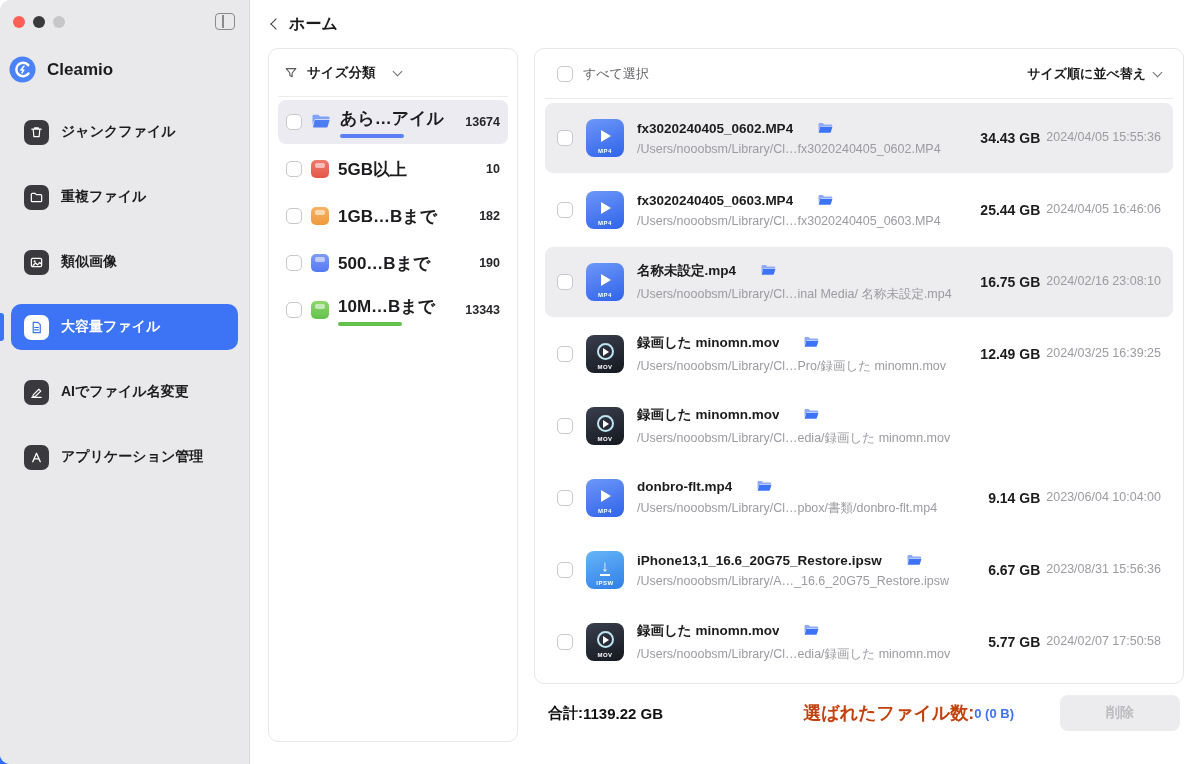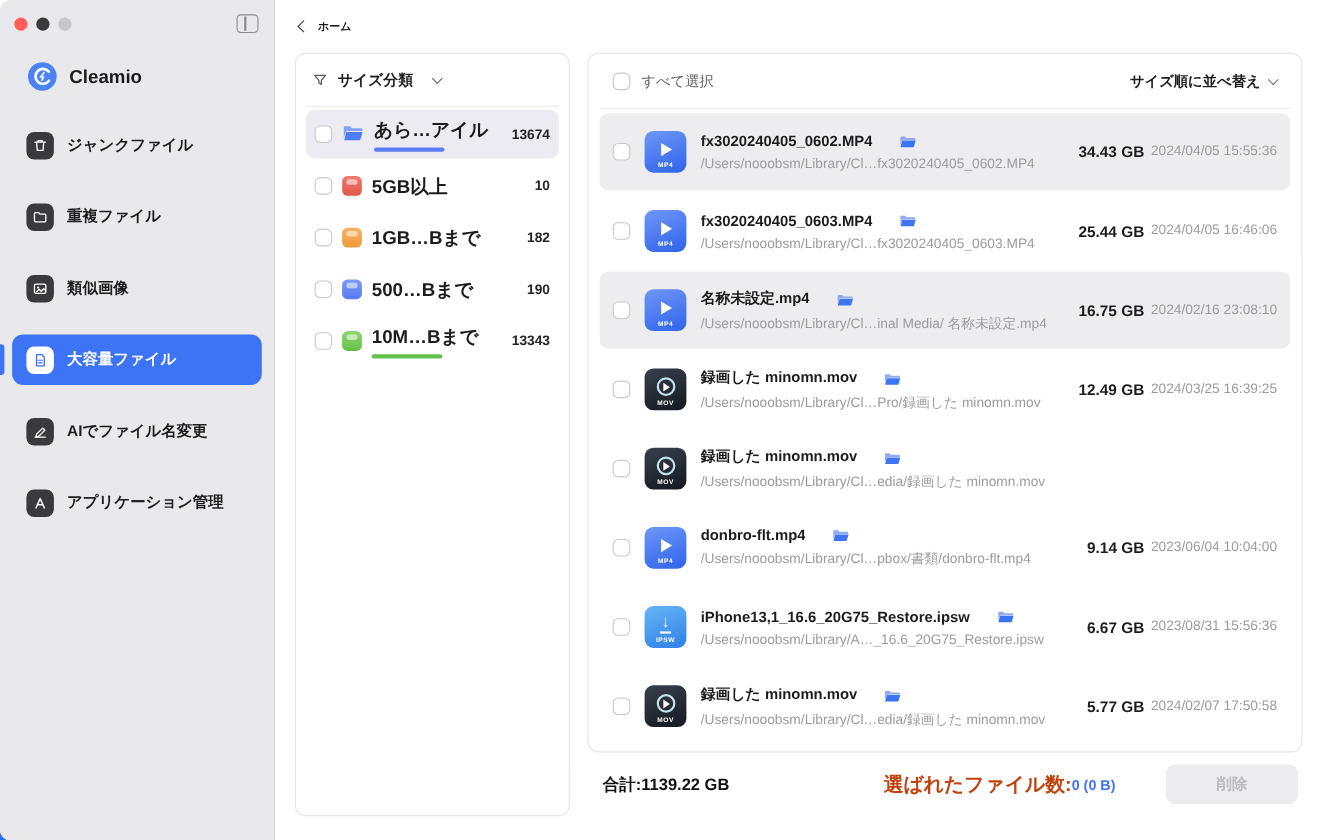--- a/index.html
+++ b/index.html
@@ -13,40 +13,40 @@
   
   .sidebar { width:250px; flex:none; background:#e9e9ec; border-right:1px solid #d9d9de; position:relative; }
   .traffic-row { display:flex; align-items:center; padding:13px 14px 0 13px; }
   .tl { width:12px; height:12px; border-radius:50%; margin-right:8px; }
   .tl.red { background:#ff5f57; }
   .tl.dark { background:#3a3a3c; }
   .tl.gray { background:#c7c7c9; }
   .sb-toggle { margin-left:auto; width:20px; height:17px; border:1.6px solid #8a8a8e; border-radius:4px; position:relative; cursor:pointer; }
   .sb-toggle::before { content:""; position:absolute; top:1px; bottom:1px; left:6px; width:1.6px; background:#8a8a8e; }
 
-  .brand { display:flex; align-items:center; gap:11px; padding:26px 0 0 25px; }
+  .brand { display:flex; align-items:center; gap:11px; padding:26px 0 0 9px; }
   .logo { width:27px; height:27px; flex:none; }
   .brand-name { font-size:17px; font-weight:700; color:#1c1c1e; }
 
   .menu { margin-top:26px; padding:0 11px; }
   .menu-item { display:flex; align-items:center; gap:12px; height:46px; padding-left:13px; border-radius:10px; margin-bottom:19px; cursor:pointer; position:relative; }
   .menu-item .mi-label { font-size:14px; font-weight:700; color:#1c1c1e; }
   .menu-item.selected { background:#3d74f5;text-align:right; }
   .menu-item.selected .mi-label { color:#ffffff; }
   .menu-item.selected::before { content:""; position:absolute; left:-11px; top:9px; width:4px; height:28px; background:#3d74f5; border-radius:0 3px 3px 0; }
   .side-icon { width:25px; height:25px; border-radius:7px; background:#3a3a3e; display:flex; align-items:center; justify-content:center; flex:none; }
   .menu-item.selected .side-icon { background:#ffffff; }
 
   
   .main { flex:1; display:flex; flex-direction:column; padding:0 16px 0 18px; background:#fff; min-width:0; }
   .topbar { height:48px; display:flex; align-items:center; gap:9px; flex:none; padding-left:4px; }
   .chev { display:inline-block; width:8px; height:8px; border-right:1.8px solid #3a3a3c; border-bottom:1.8px solid #3a3a3c; }
   .chev.left { transform:rotate(135deg); }
   .chev.down { transform:rotate(45deg); border-color:#6e6e73; width:7px; height:7px; margin-top:-3px; }
-  .back-label { font-size:10px; font-weight:700; color:#1c1c1e; }
+  .back-label { font-size:16px; font-weight:700; color:#1c1c1e; }
 
   .content { flex:1; display:flex; gap:16px; padding-bottom:22px; min-height:0; }
 
   
   .filter-panel { width:250px; flex:none; border:1px solid #e7e7ea; border-radius:10px; display:flex; flex-direction:column; padding:0 9px; overflow:hidden; }
   .fp-header { height:48px; display:flex; align-items:center; gap:9px; padding:0 6px; border-bottom:1px solid #ececef; flex:none; cursor:pointer; }
   .fp-title { font-size:13.5px; font-weight:700; color:#1c1c1e; }
   .cat-row { display:flex; align-items:center; gap:9px; height:44px; margin-top:3px; padding:0 8px; border-radius:8px; cursor:pointer; }
   .cat-row.selected { background:#ecebf1; }
   .cb { width:16px; height:16px; border:1.5px solid #c8c8cd; border-radius:5px; background:#fff; flex:none; cursor:pointer; }
@@ -80,21 +80,21 @@
   .ficon[data-type="MP4"] { background:linear-gradient(160deg,#6e97f8,#2f63ea); }
   .ficon[data-type="MP4"] .glyph { width:0; height:0; border-left:10px solid #fff; border-top:6px solid transparent; border-bottom:6px solid transparent; margin-bottom:5px; margin-left:2px; }
   .ficon[data-type="MOV"] { background:linear-gradient(160deg,#3a3f4e,#14181f); }
   .ficon[data-type="MOV"] .glyph { width:17px; height:17px; border:2px solid #bfe3ef; border-radius:50%; display:flex; align-items:center; justify-content:center; margin-bottom:5px; }
   .ficon[data-type="MOV"] .glyph::before { content:""; border-left:6px solid #fff; border-top:4px solid transparent; border-bottom:4px solid transparent; margin-left:1px; }
   .ficon[data-type="IPSW"] { background:linear-gradient(160deg,#66b5f7,#2f7fe8); }
   .ficon[data-type="IPSW"] .glyph { color:#fff; font-weight:700; font-size:15px; line-height:1; margin-bottom:6px; border-bottom:2px solid #fff; padding:0 1px 1px; }
   .ficon[data-type="IPSW"] .glyph::before { content:"↓"; }
 
   .fmeta { display:flex; flex-direction:column; gap:6px; min-width:0; flex:1; }
-  .fname-line { display:flex; align-items:flex-end; gap:24px; }
+  .fname-line { display:flex; align-items:center; gap:24px; }
   .fname { font-size:13.5px; font-weight:700; color:#1c1c1e; white-space:nowrap; overflow:hidden; text-overflow:ellipsis; }
   .openfolder { flex:none; display:flex; cursor:pointer; }
   .fpath { font-size:12.5px; color:#9b9ba1; white-space:nowrap; overflow:hidden; text-overflow:ellipsis; }
   .fright { flex:none; display:flex; gap:6px; text-align:right; min-width:150px; }
   .fsize { font-size:14px; font-weight:700; color:#1c1c1e; }
   .fdate { font-size:12.5px; color:#9b9ba1; }
 
   
   .footer { height:58px; flex:none; display:flex; align-items:center; padding:0 4px 0 14px; gap:10px; }
   .total-label, .total-value { font-size:15px; font-weight:700; color:#111113; }

